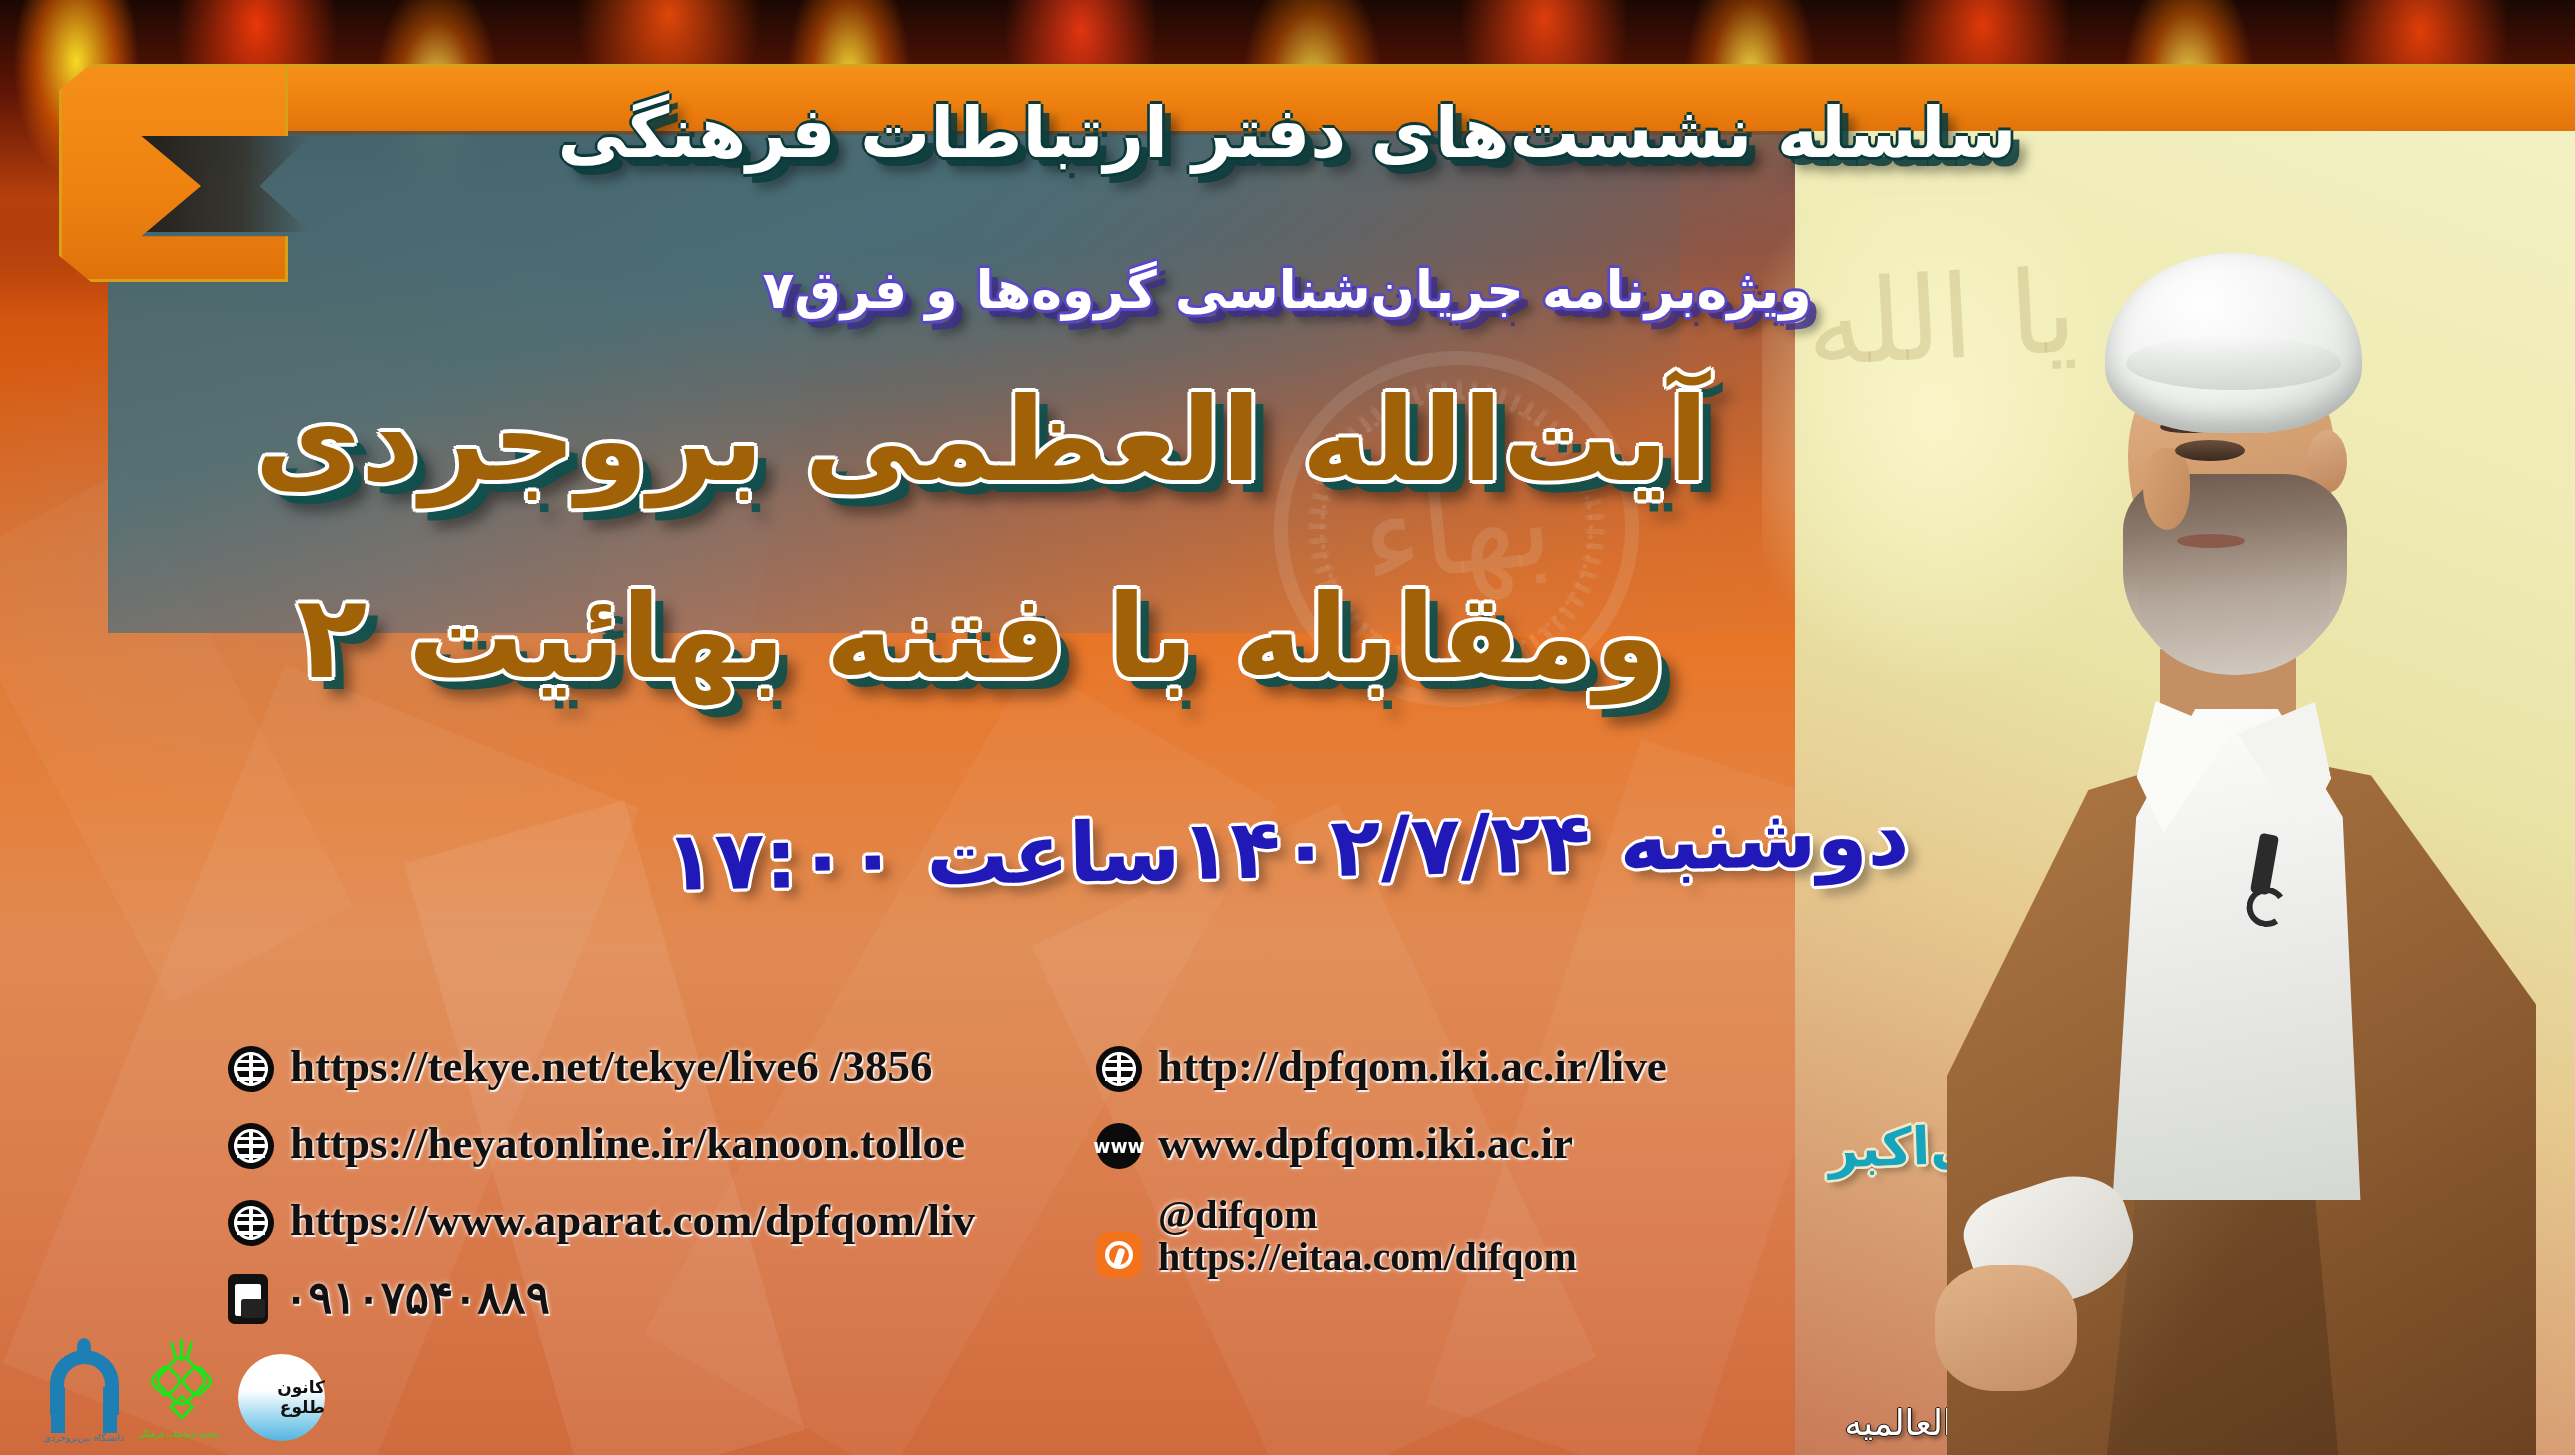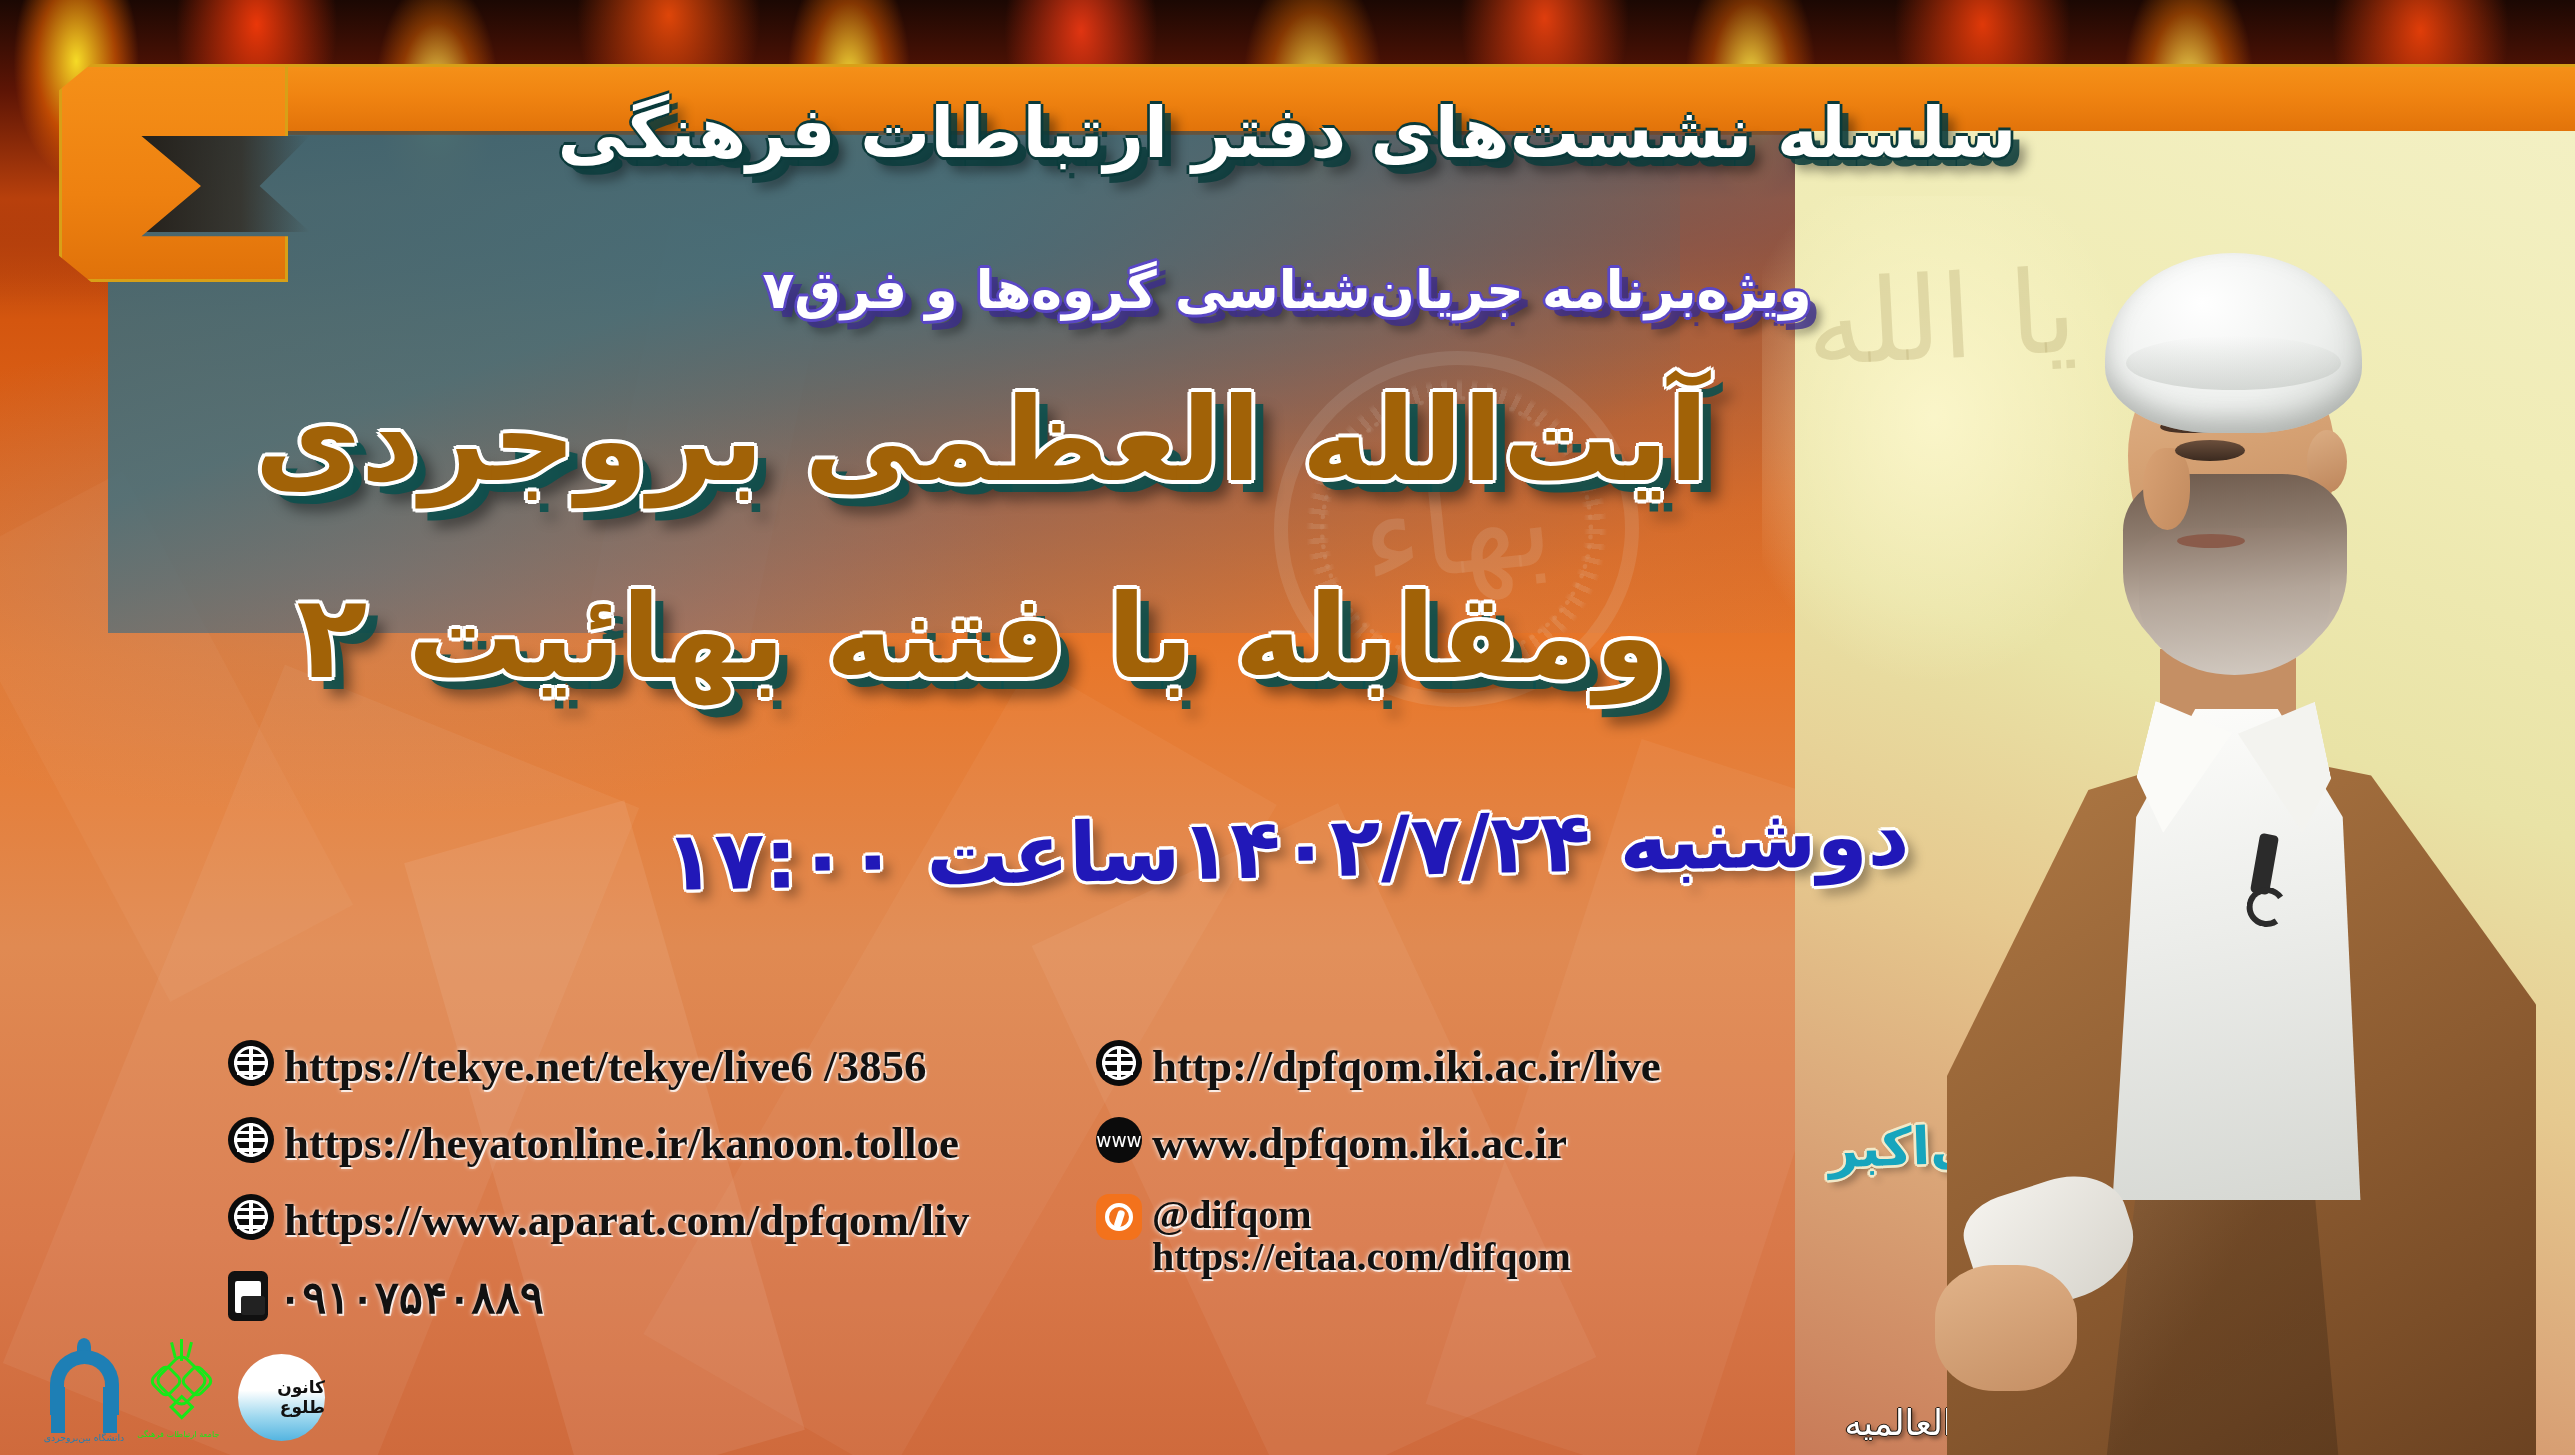--- a/index.html
+++ b/index.html
@@ -171,39 +171,39 @@
                  2.2px 2.2px 0 #ffffff, -2.2px 2.2px 0 #ffffff, 2.2px -2.2px 0 #ffffff, -2.2px -2.2px 0 #ffffff,
                  8.7px 8.7px 12px rgba(0,0,0,.35);
     transform:rotate(-1.2deg);
   }
 
   
   .contacts{position:absolute;left:229px;top:1040px;width:1517px;direction:ltr;}
   .col{position:absolute;top:0;}
   .col-left{left:0;width:819px;}
   .col-right{left:868px;width:655px;}
-  .crow{display:flex;align-items:flex-start;gap:10px;margin-bottom:25px;}
+  .crow{display:flex;align-items:flex-end;gap:16px;margin-bottom:25px;}
   .crow .ctext{
     font-family:"Liberation Serif","DejaVu Serif",serif;
     font-size:45px;font-weight:bold;color:#111;white-space:nowrap;
     text-shadow:0 0 5.5px rgba(255,255,255,.95), 1.6px 1.6px 0 rgba(255,255,255,.8);
   }
   .crow .ctext.small{font-size:40px;}
   .stacked{display:flex;flex-direction:column;line-height:1.05;}
   .ico{flex:0 0 auto;width:46px;height:46px;position:relative;}
   .ico.globe{border-radius:50%;background:#0b0b0b;}
   .ico.globe:before{content:"";position:absolute;inset:6px;border-radius:50%;
     border:3.8px solid #fff;box-sizing:border-box;}
   .ico.globe:after{content:"";position:absolute;left:50%;top:6px;bottom:6px;width:3.8px;margin-left:-1.9px;background:#fff;
     box-shadow:0 0 0 0 #fff;}
   .ico.globe .lat{position:absolute;left:6px;right:6px;height:3.8px;background:#fff;top:50%;margin-top:-1.9px;}
   .ico.globe .lat2{position:absolute;left:8.7px;right:8.7px;height:3.3px;background:#fff;top:30%;}
   .ico.globe .lat3{position:absolute;left:8.7px;right:8.7px;height:3.3px;background:#fff;top:68%;}
   .ico.www{border-radius:50%;background:#0b0b0b;display:flex;align-items:center;justify-content:center;
-    color:#fff;font-size:18.6px;font-weight:normal;font-family:"DejaVu Sans",sans-serif;}
+    color:#fff;font-size:18.6px;font-weight:bold;font-family:"DejaVu Sans",sans-serif;}
   .ico.phone{width:40px;height:50px;border-radius:6.5px;background:#111;border:3.3px solid #111;}
   .ico.phone .scr{position:absolute;left:3.8px;right:3.8px;top:7px;bottom:5.5px;background:#fff;border-radius:2.2px;}
   .ico.phone .bub{position:absolute;left:9.8px;top:22px;width:24px;height:18.6px;background:#222;border-radius:2.7px;}
   .ico.eitaa{border-radius:13px;background:#f3721c;display:flex;align-items:center;justify-content:center;}
   .ico.eitaa .e{width:28px;height:28px;border:4.4px solid #fff;border-radius:50%;position:relative;}
   .ico.eitaa .e:after{content:"";position:absolute;left:6.5px;top:3.3px;width:6.5px;height:17.5px;background:#fff;
     border-radius:3.3px;transform:rotate(18deg);}
 
   
   .sp-title{

